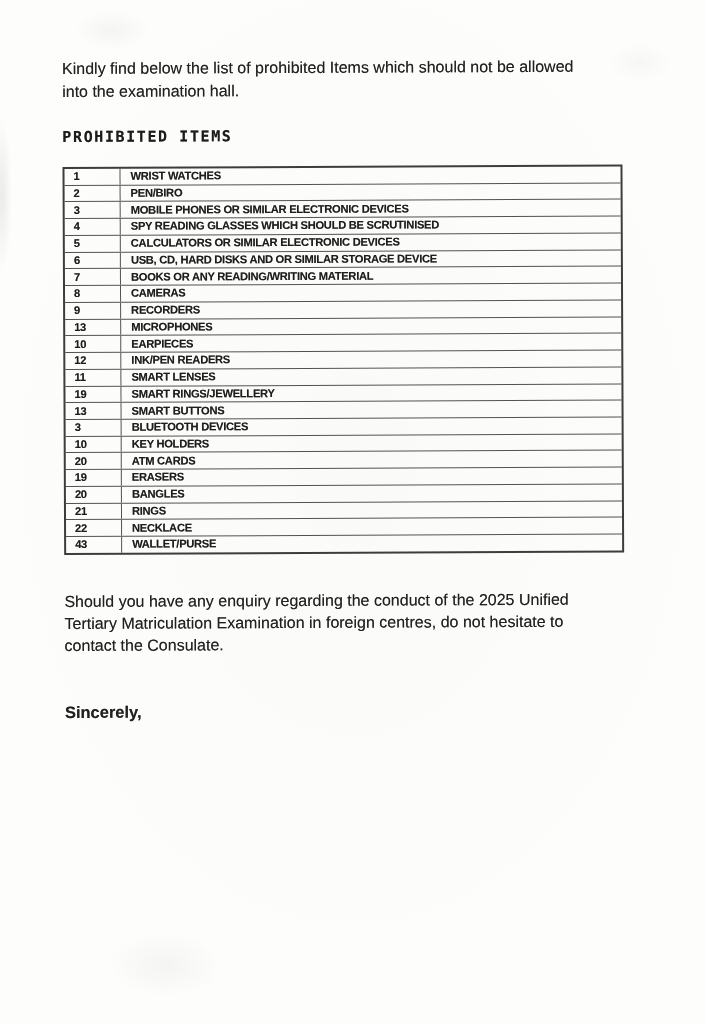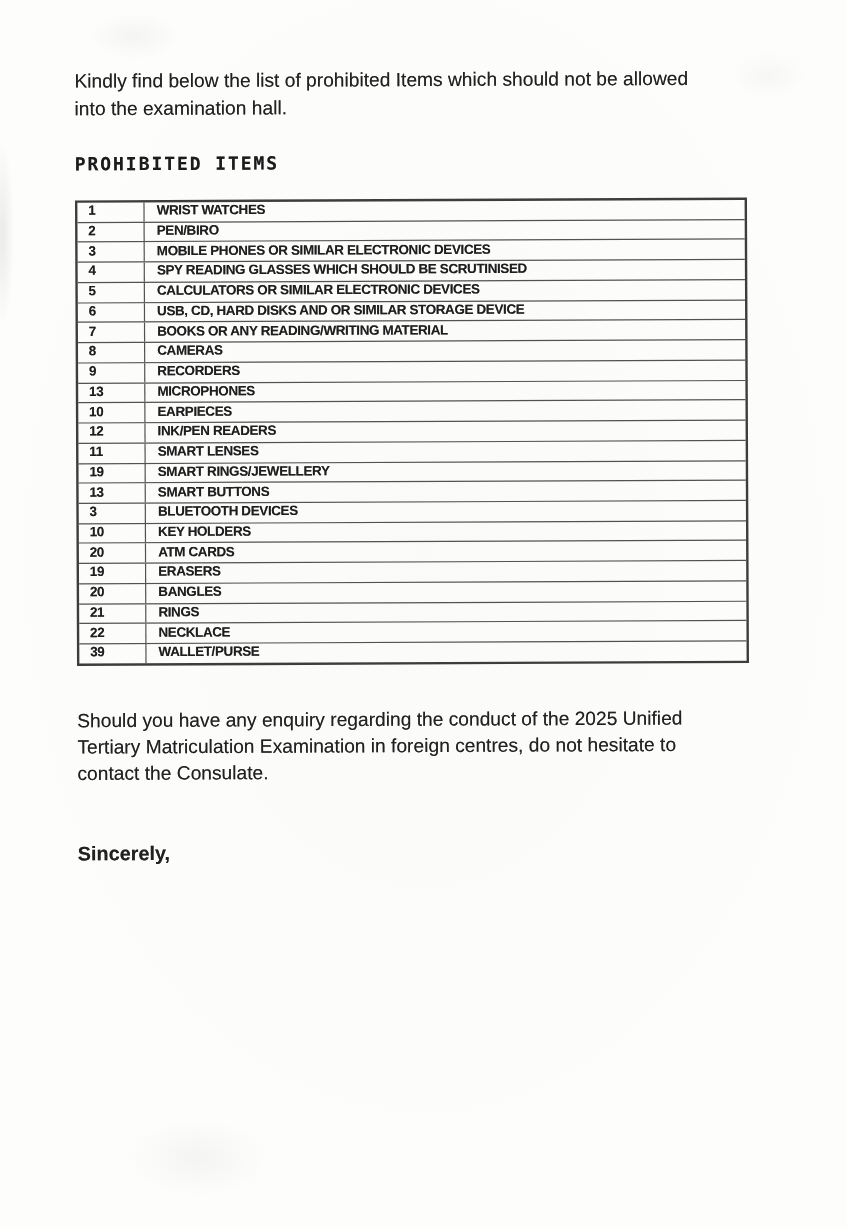--- a/index.html
+++ b/index.html
@@ -189,21 +189,21 @@
       </div>
         <div class="prow">
         <div class="cell num">21</div>
         <div class="cell item">RINGS</div>
       </div>
         <div class="prow">
         <div class="cell num">22</div>
         <div class="cell item">NECKLACE</div>
       </div>
         <div class="prow">
-        <div class="cell num">39</div>
+        <div class="cell num">43</div>
         <div class="cell item">WALLET/PURSE</div>
       </div>
       </div>
 
     <p class="para enquiry">
       <span class="line">Should you have any enquiry regarding the conduct of the 2025 Unified</span>
       <span class="line">Tertiary Matriculation Examination in foreign centres, do not hesitate to</span>
       <span class="line">contact the Consulate.</span>
     </p>
 

